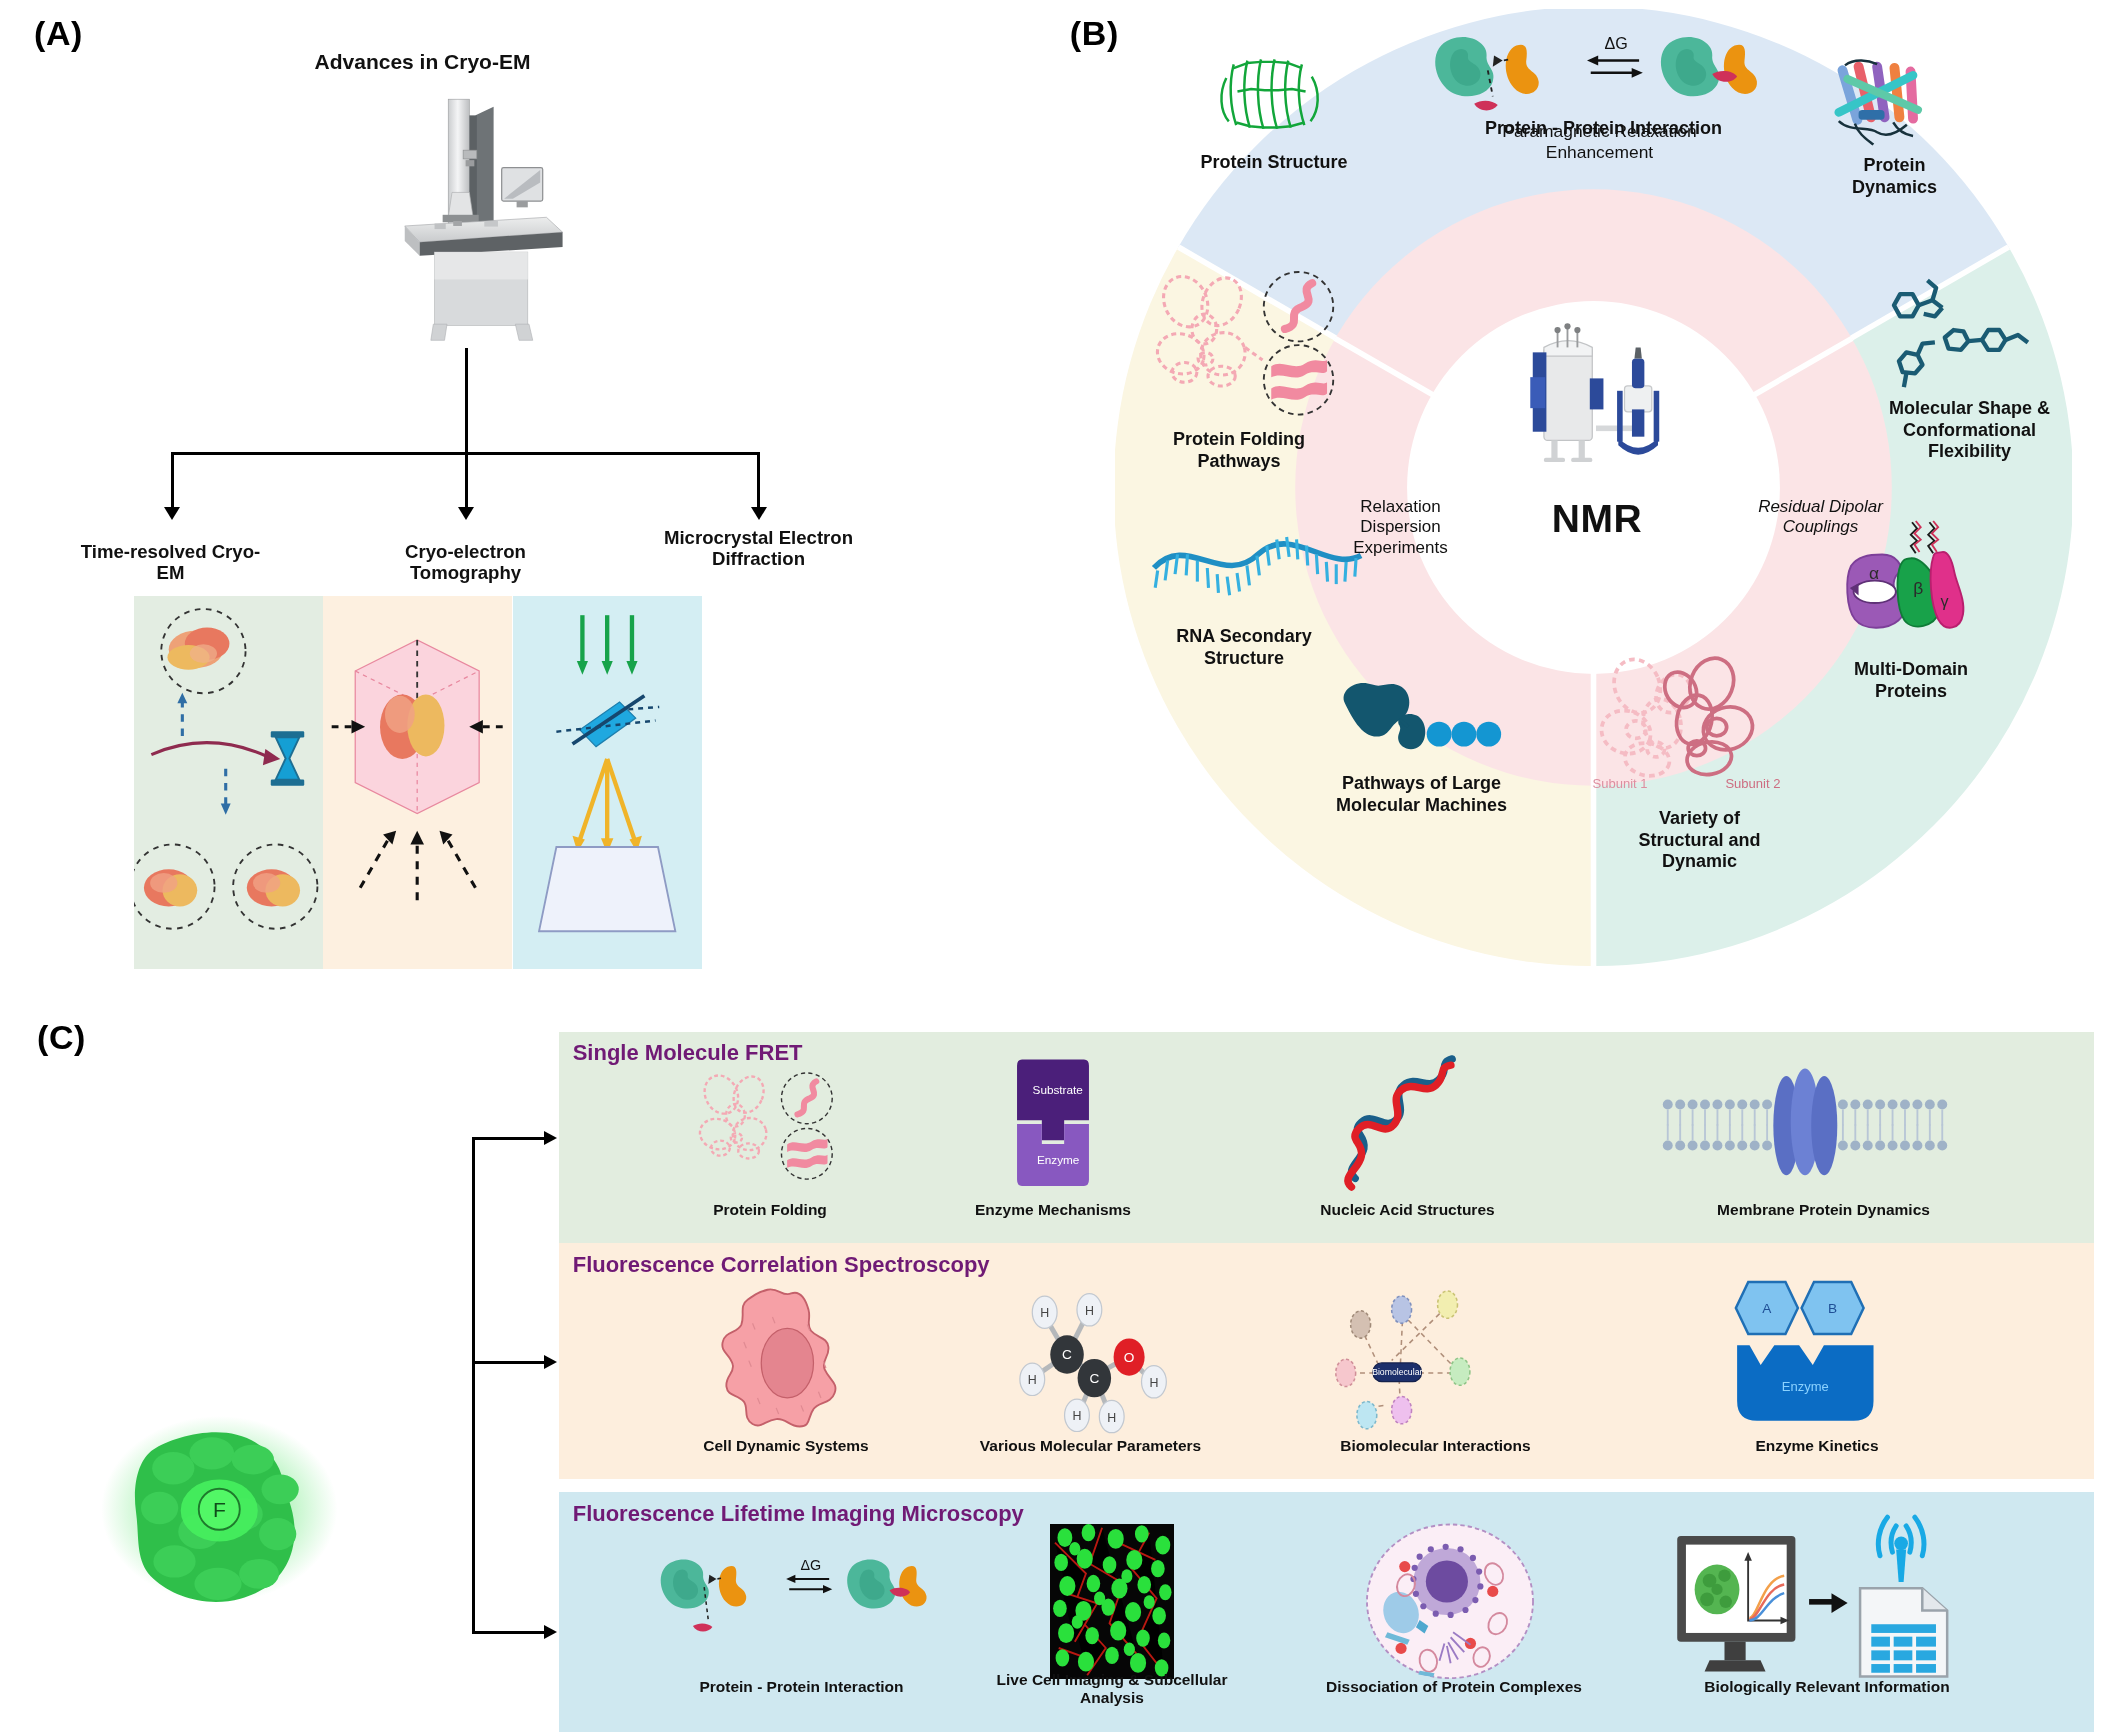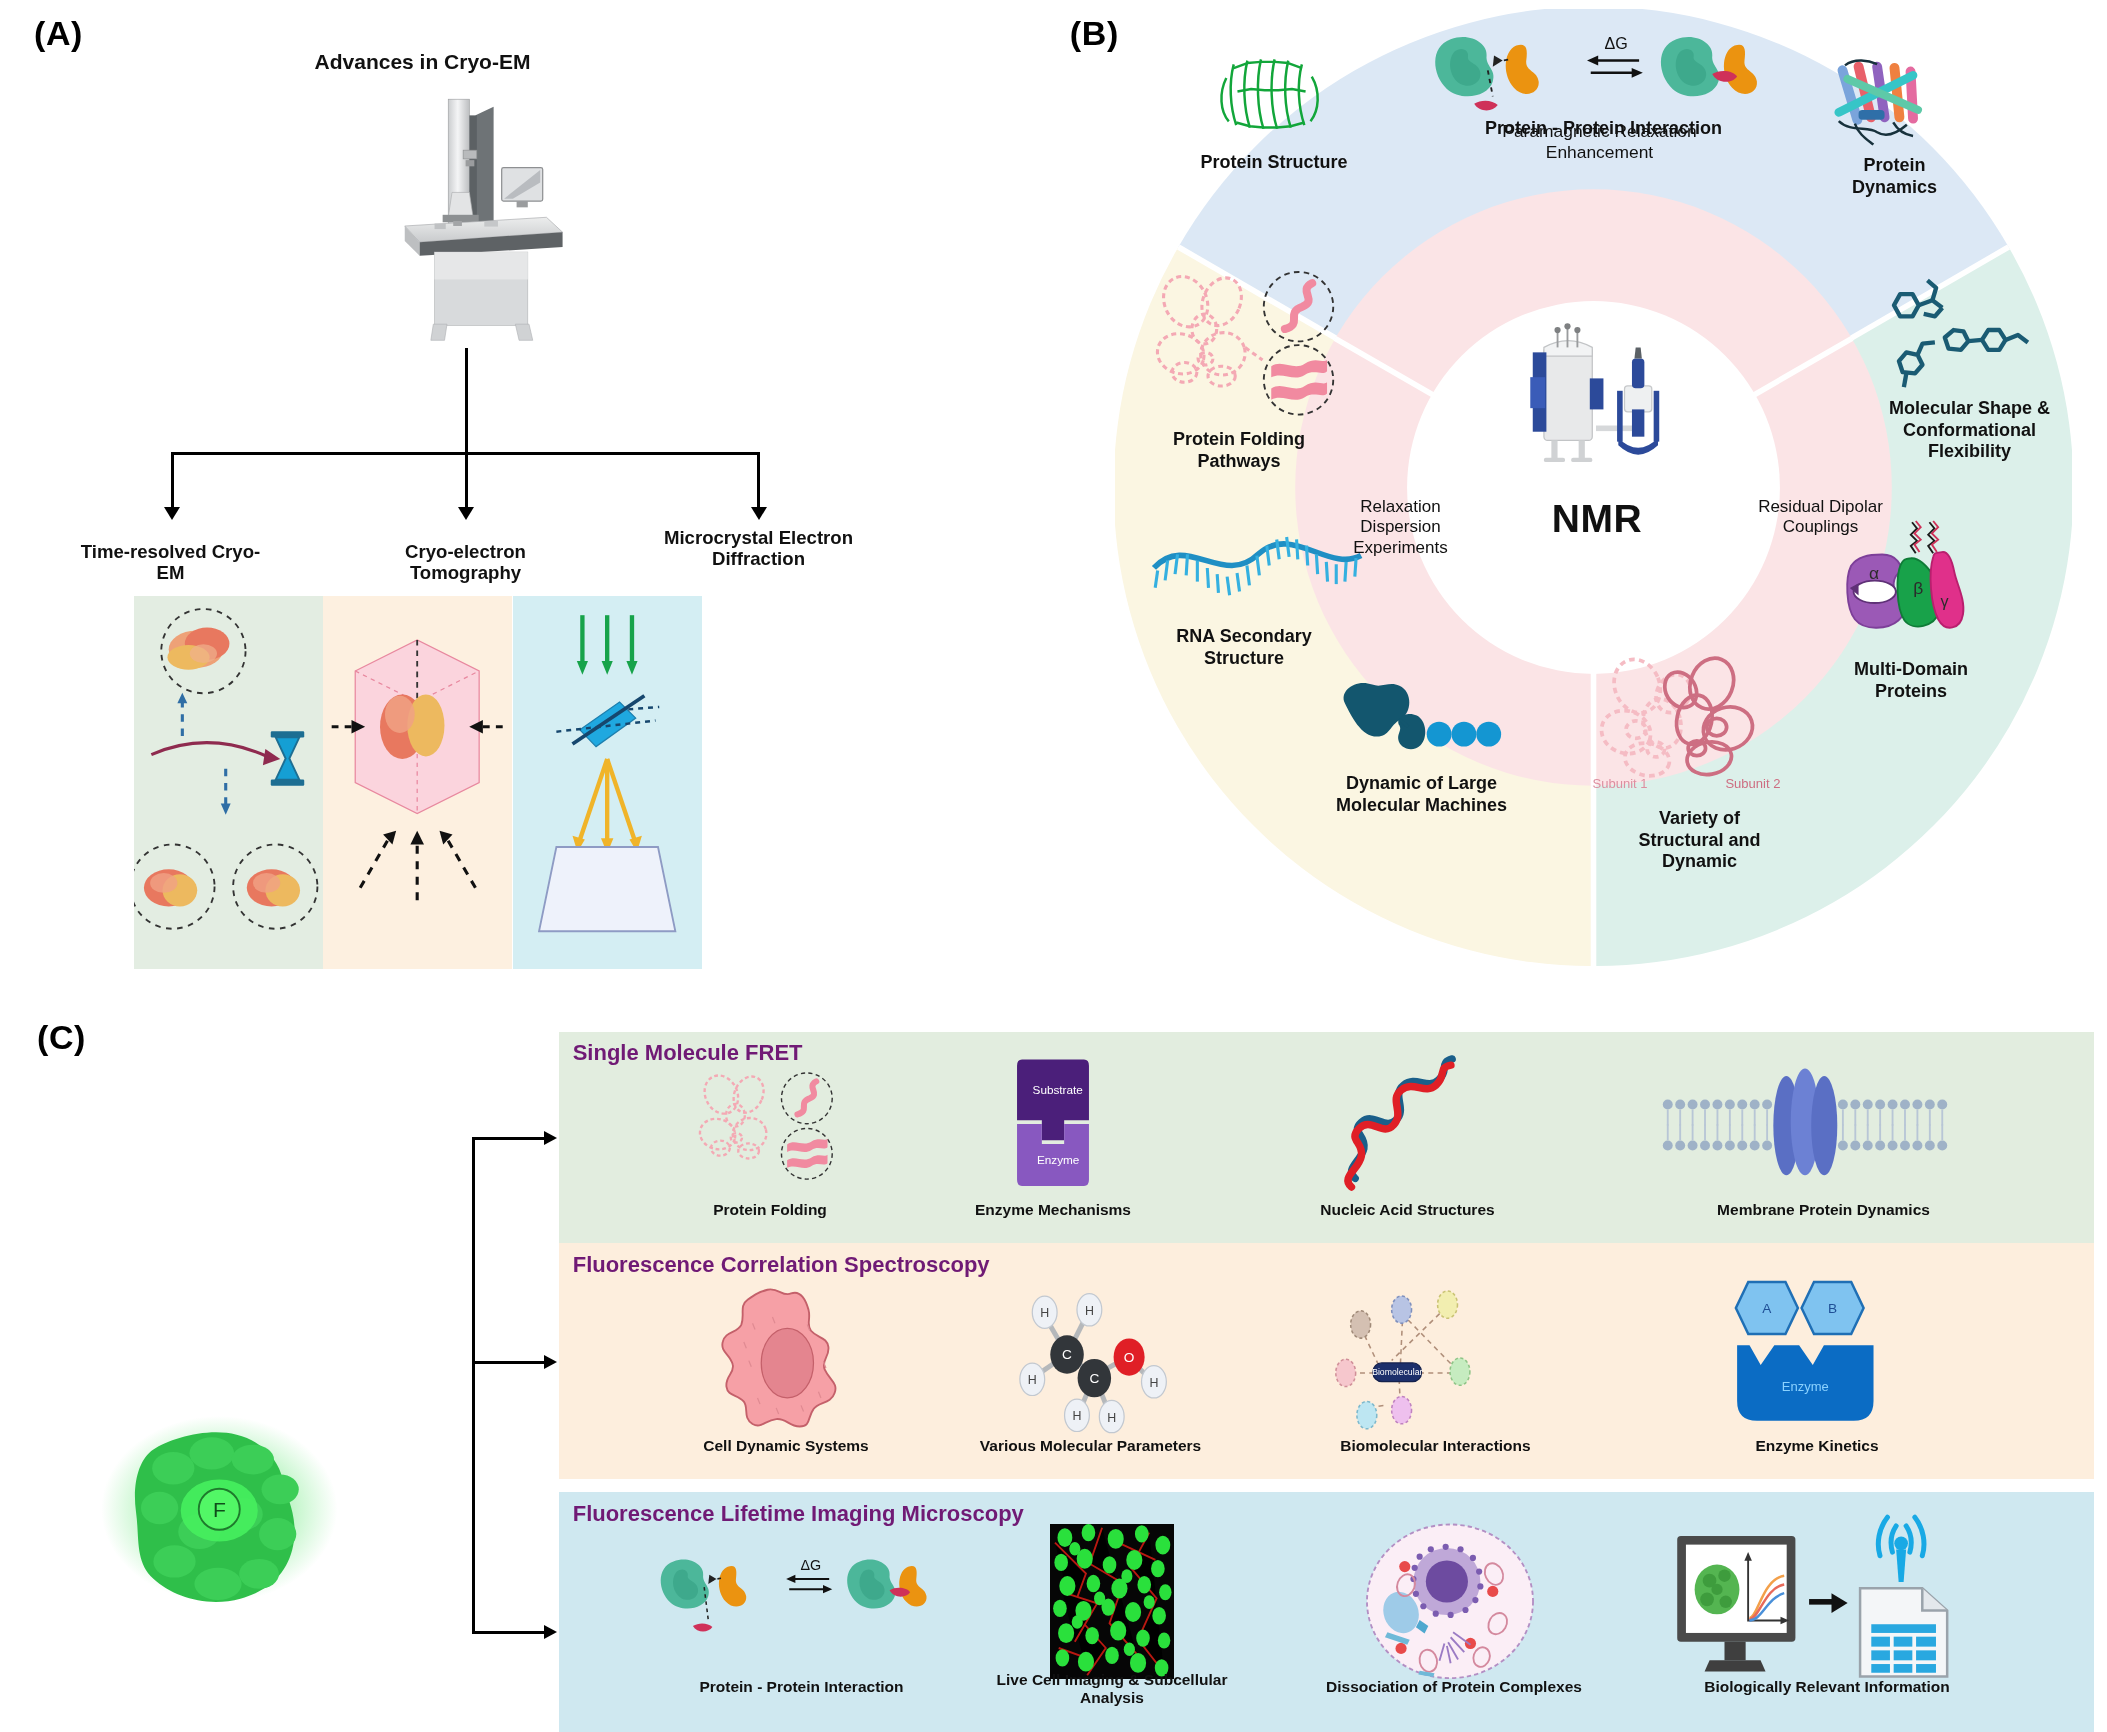--- a/index.html
+++ b/index.html
@@ -278,21 +278,21 @@
       <rect x="208" y="170" width="20" height="44" fill="#2c4a9a"></rect>
       <path d="M186 216 Q218 248 250 216 L250 228 Q218 258 186 228 Z" fill="#2c4a9a"></path>
       <rect x="184" y="140" width="9" height="82" fill="#2c4a9a"></rect>
       <rect x="243" y="140" width="9" height="82" fill="#2c4a9a"></rect>
     </svg>
   </div>
 
   <div id="nmr-text" style="left:451px;top:497px;width:130px;text-align:center;">NMR</div>
 
   <div class="inner-label" style="left:416px;top:121px;width:205px;font-size:17.4px;">Paramagnetic Relaxation Enhancement</div>
-  <div class="inner-label" style="left:668px;top:497px;width:143px;font-size:17px;">Residual Dipolar Couplings</div>
+  <div class="inner-label" style="left:668px;top:497px;width:143px;font-size:17px;font-style:italic;">Residual Dipolar Couplings</div>
   <div class="inner-label" style="left:242px;top:497px;width:155px;font-size:17px;">Relaxation Dispersion Experiments</div>
 
   <div class="svgbox" style="left:134px;top:47px;">
     <svg width="118" height="96" viewBox="0 0 190 155">
       <g stroke="#12a63a" stroke-width="4" fill="none">
         <path d="M30 28 C22 58 24 96 34 126"></path>
         <path d="M52 22 C44 56 46 98 56 130"></path>
         <path d="M74 20 C66 54 68 100 78 132"></path>
         <path d="M96 20 C88 54 90 100 100 132"></path>
         <path d="M118 22 C110 56 112 98 122 130"></path>
@@ -435,21 +435,21 @@
   <div class="svgbox" style="left:249px;top:677px;">
     <svg width="186" height="87" viewBox="0 0 300 140">
       <path d="M24 42 C14 22 42 2 68 12 C84 18 96 6 112 14 C134 24 132 58 114 68 C96 78 96 96 76 96 C50 96 34 62 24 42 Z" fill="#13566e"></path>
       <path d="M112 78 C104 66 124 54 140 62 C156 70 158 98 146 110 C134 122 112 116 110 100 C109 90 116 86 112 78 Z" fill="#13566e"></path>
       <circle cx="176" cy="92" r="20" fill="#1496d2"></circle>
       <circle cx="216" cy="92" r="20" fill="#1496d2"></circle>
       <circle cx="256" cy="92" r="20" fill="#1496d2"></circle>
       <line x1="112" y1="68" x2="126" y2="80" stroke="#13566e" stroke-width="5"></line>
     </svg>
   </div>
-  <div class="ring-label" style="left:235px;top:773px;width:211px;font-size:18px;">Dynamic of Large Molecular Machines</div>
+  <div class="ring-label" style="left:235px;top:773px;width:211px;font-size:18px;">Pathways of Large Molecular Machines</div>
 
   <div class="svgbox" style="left:68px;top:528px;">
     <svg width="217" height="75" viewBox="0 0 350 120">
       <path d="M8 64 C60 6 120 96 176 42 C230 -8 290 72 342 44" fill="none" stroke="#1f8fc4" stroke-width="9"></path>
       <g stroke="#34b0e0" stroke-width="5">
         <line x1="14" y1="68" x2="10" y2="96"></line>
           <line x1="30" y1="52" x2="26" y2="84"></line>
         <line x1="46" y1="42" x2="42" y2="74"></line>
           <line x1="62" y1="42" x2="60" y2="76"></line>
         <line x1="78" y1="52" x2="78" y2="86"></line>

